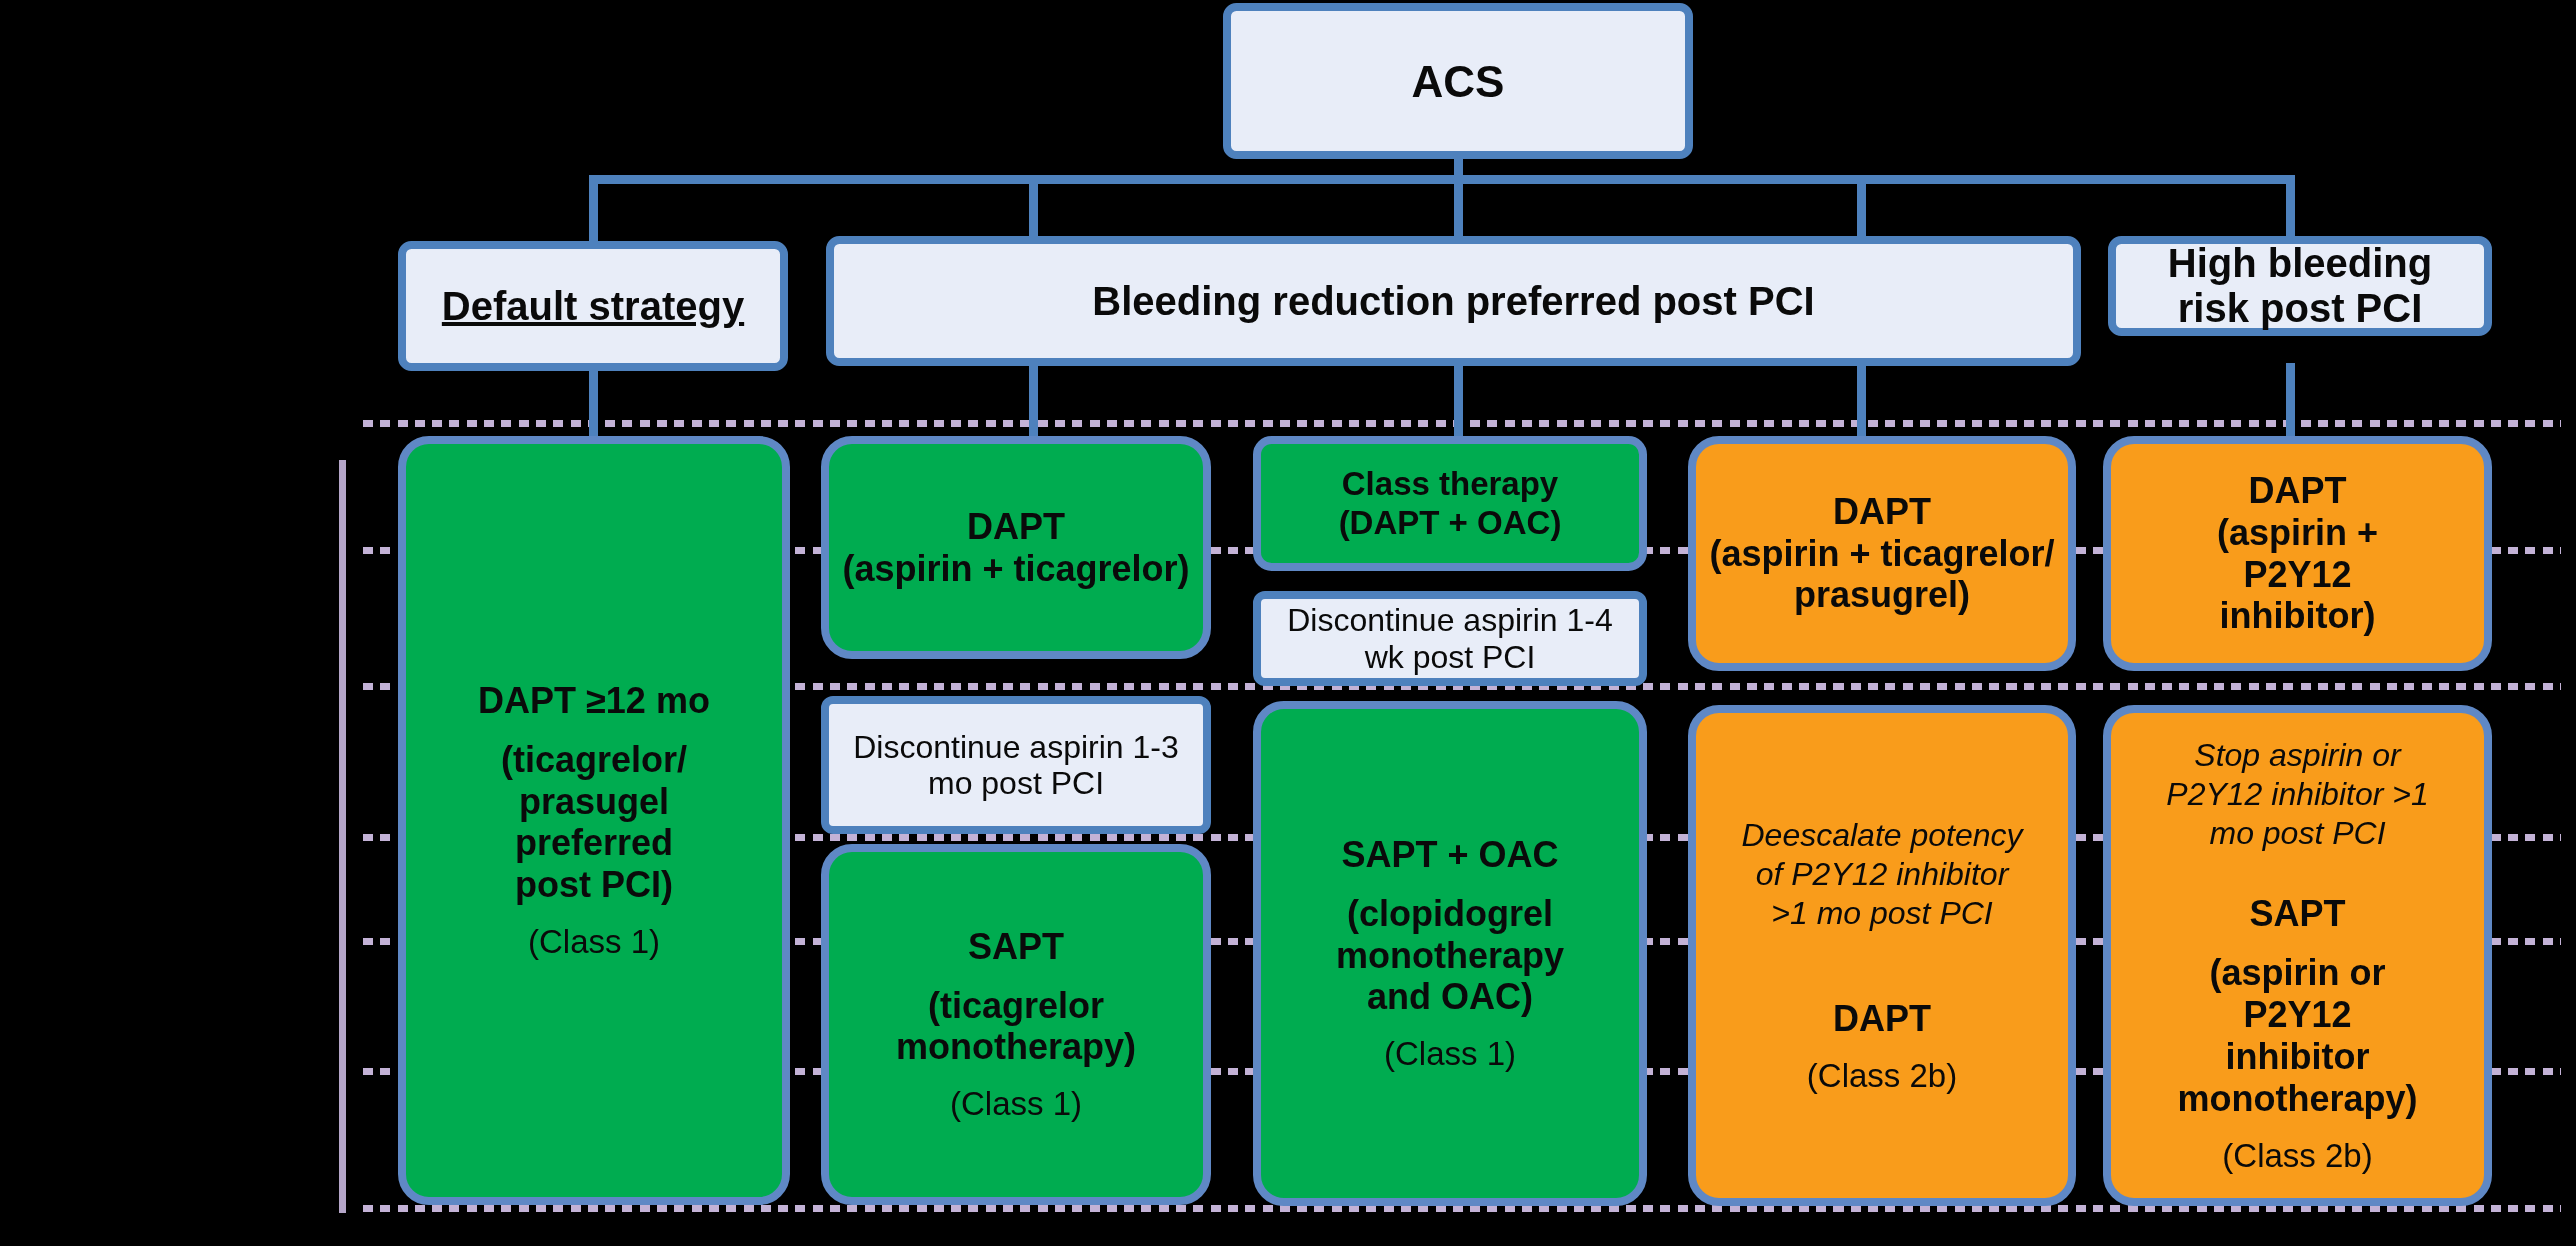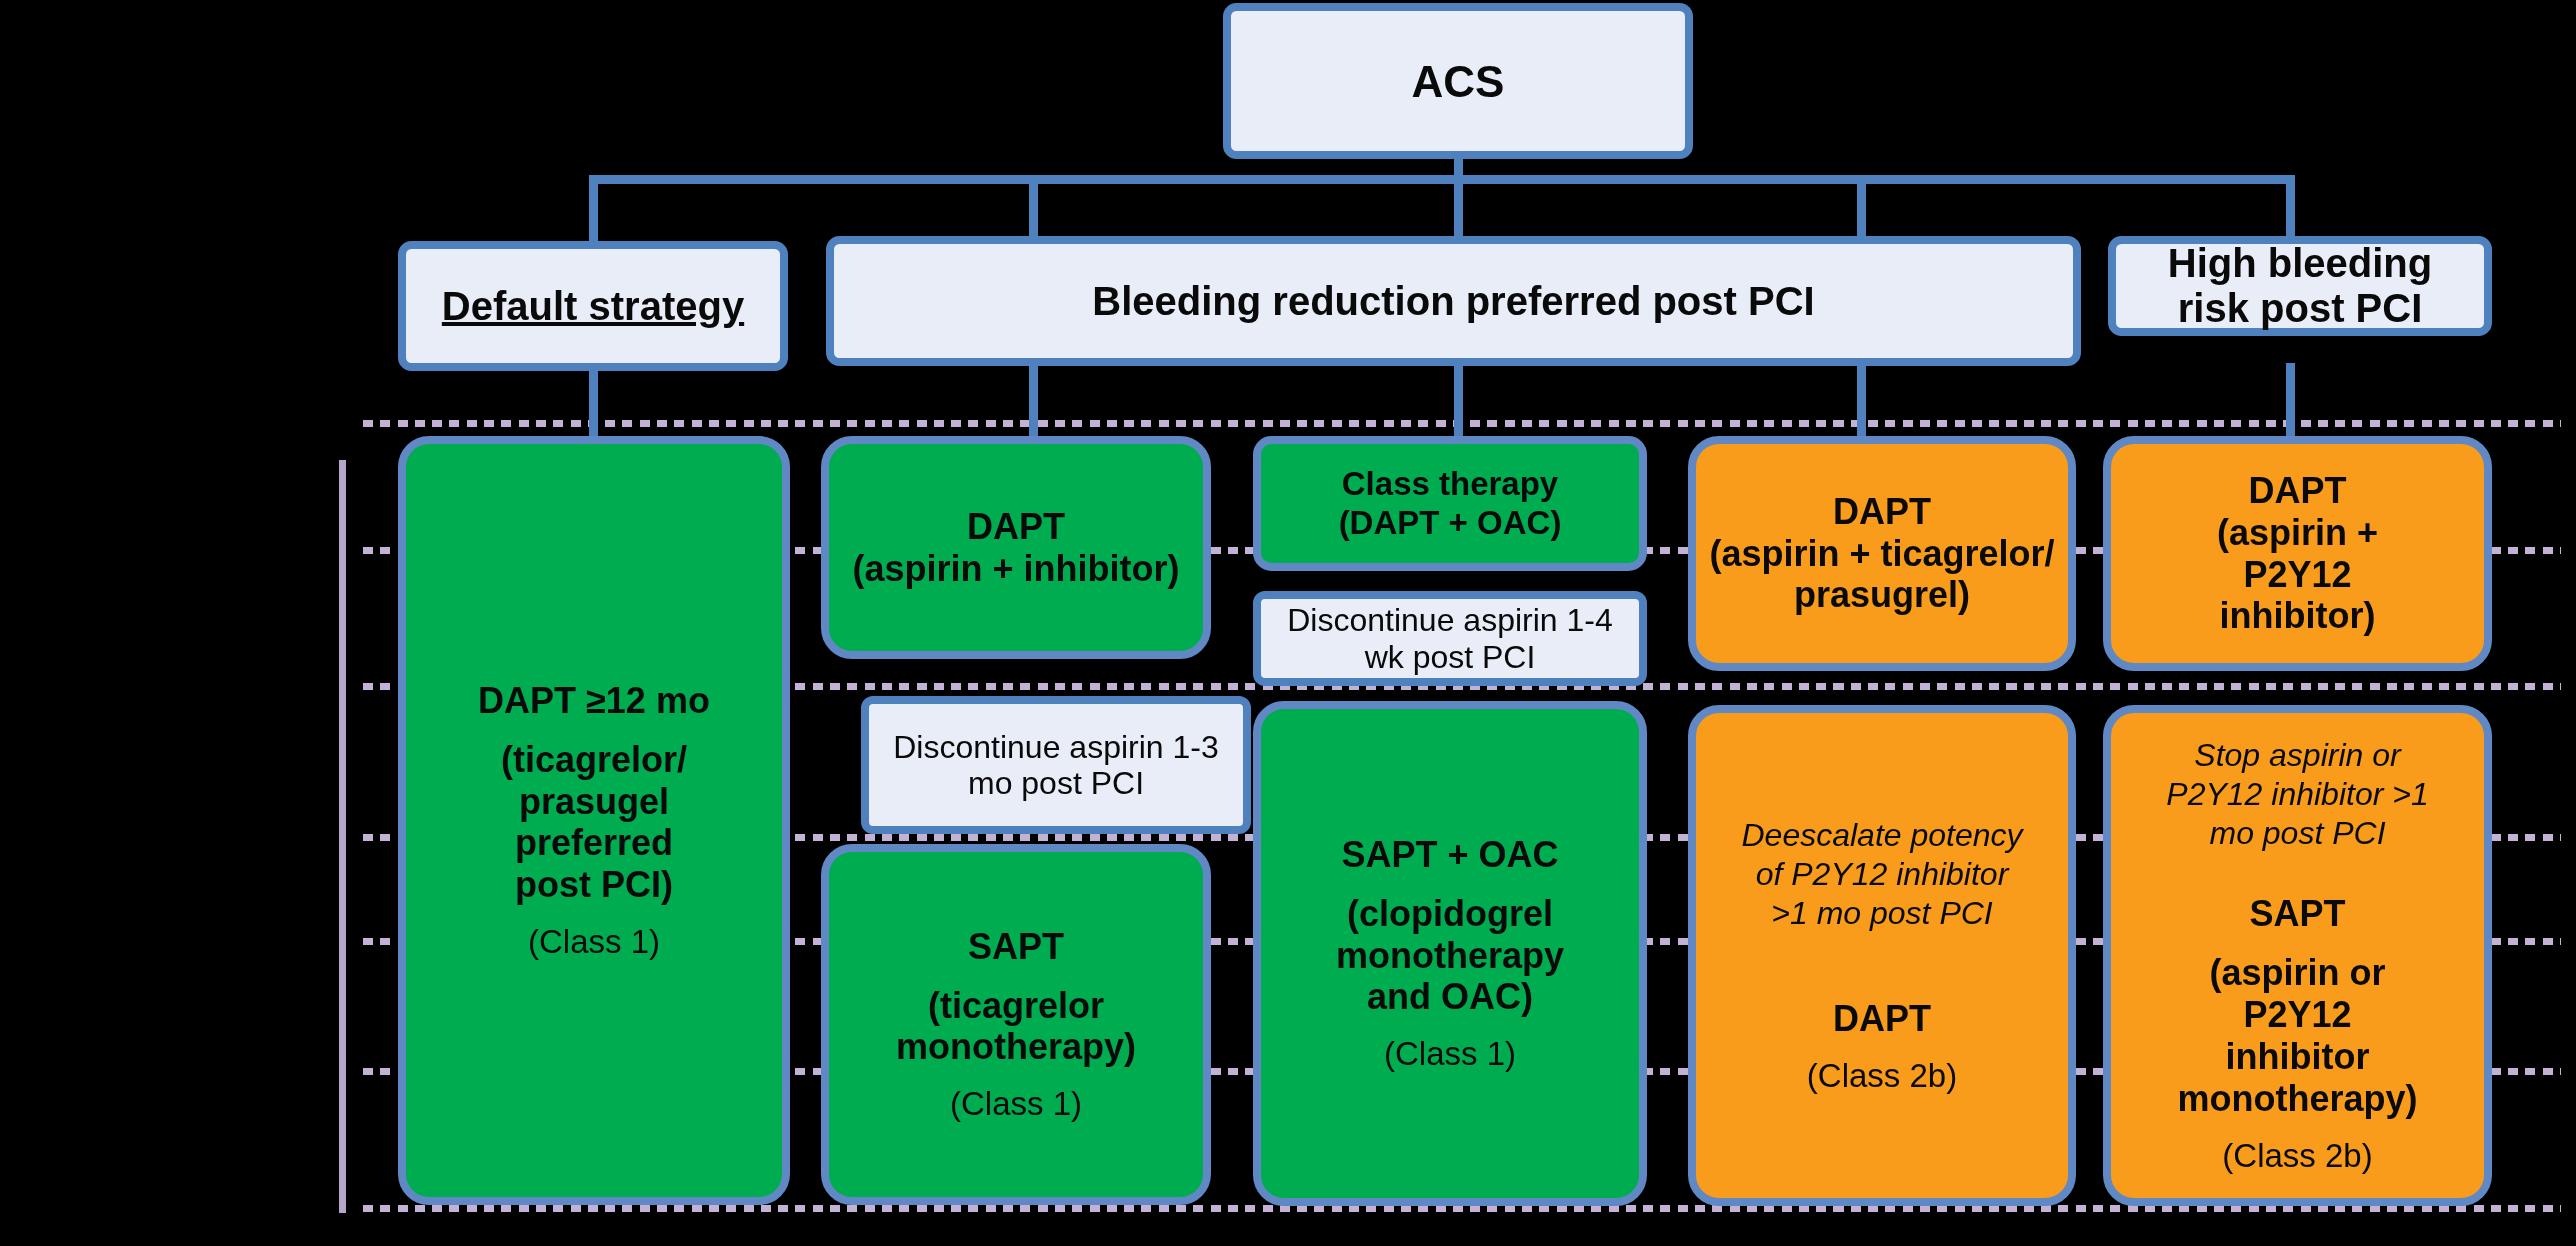--- a/index.html
+++ b/index.html
@@ -80,23 +80,23 @@
   </div>
 
   <div class="box cbox green" style="left:398px; top:436px; width:392px; height:769px;">
     <div class="title">DAPT ≥12 mo</div>
     <div class="subtitle w340">(ticagrelor/ prasugel preferred post PCI)</div>
     <div class="clabel">(Class 1)</div>
   </div>
 
   <div class="box cbox green" style="left:821px; top:436px; width:390px; height:223px;">
     <div class="title">DAPT</div>
-    <div class="subtitle" style="margin-top:0;">(aspirin + inhibitor)</div>
+    <div class="subtitle" style="margin-top:0;">(aspirin + ticagrelor)</div>
   </div>
-  <div class="box note" style="left:821px; top:696px; width:390px; height:138px;margin-left:40px;">
+  <div class="box note" style="left:821px; top:696px; width:390px; height:138px;">
     <div>Discontinue aspirin 1-3 mo post PCI</div>
   </div>
   <div class="box cbox green" style="left:821px; top:844px; width:390px; height:361px;">
     <div class="title">SAPT</div>
     <div class="subtitle">(ticagrelor monotherapy)</div>
     <div class="clabel">(Class 1)</div>
   </div>
 
   <div class="box cbox green" style="left:1253px; top:436px; width:394px; height:135px; border-radius:18.6px; padding:4px;">
     <div class="title" style="font-size:33px;">Class therapy</div>

